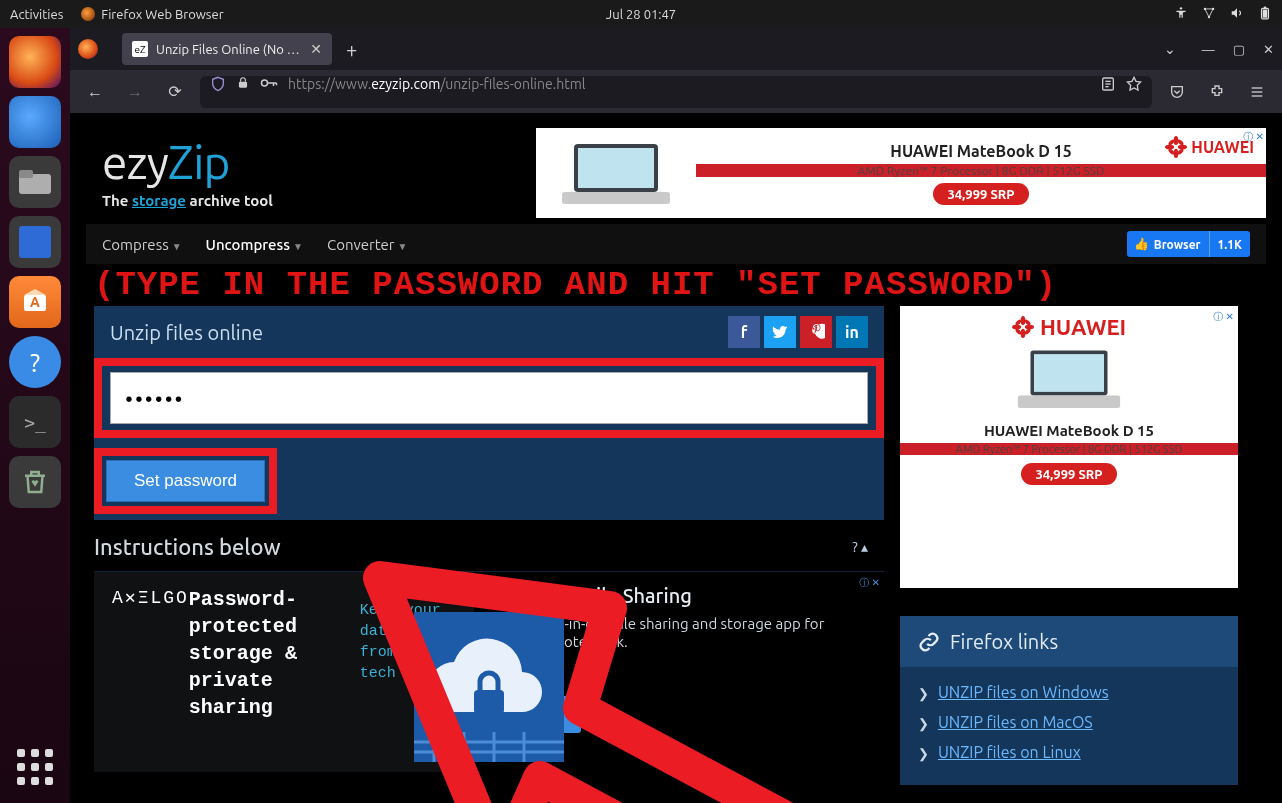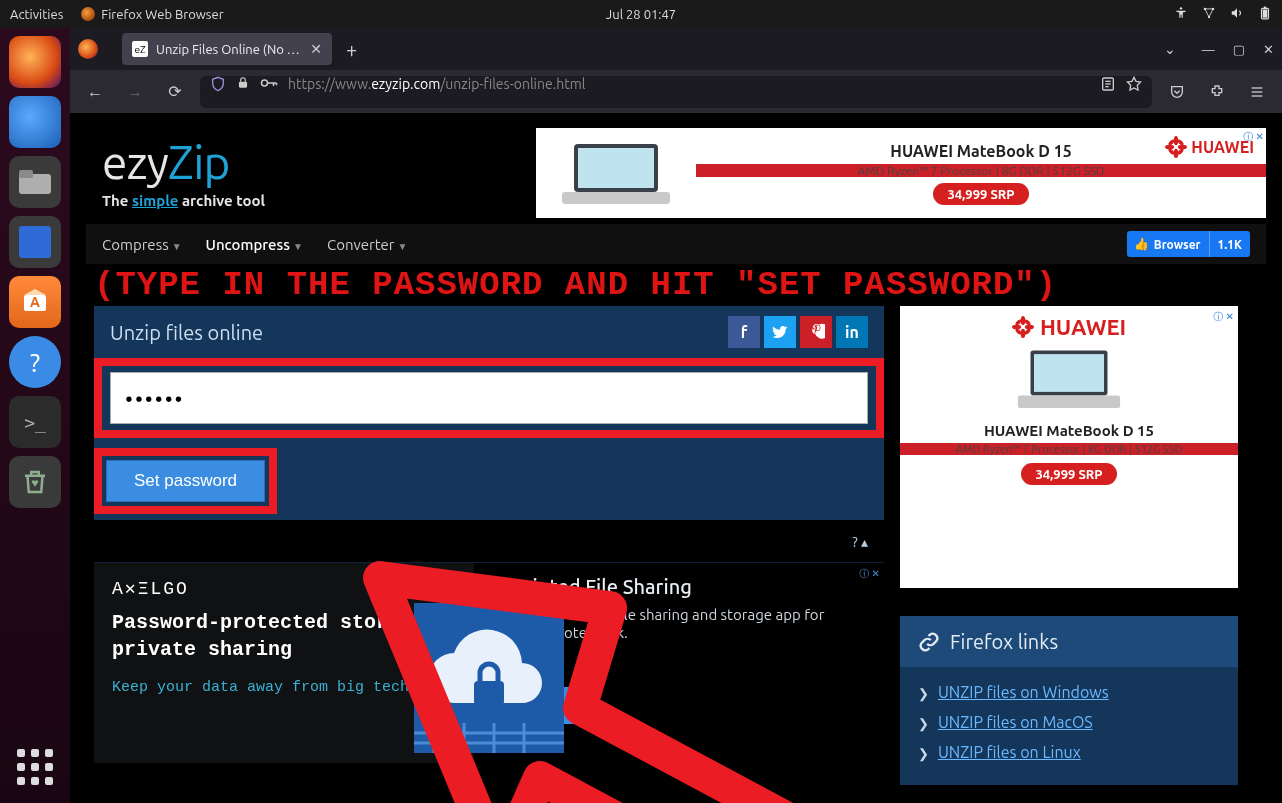--- a/index.html
+++ b/index.html
@@ -173,21 +173,21 @@
   padding:10px 27px; font-size:17px; cursor:pointer;
 }
 .gap-strip { height:8px; background:#14365a; }
 .instr-row { display:flex; align-items:center; padding:14px 16px 12px 0; border-bottom:1px solid #0b2138;}
 .instr-row h3 { font-size:22px; font-weight:500; color:#d2d8de; }
 .instr-row .help { margin-left:auto; color:#b7cde2; font-size:14px;}
 
 .ad-inline { display:flex; height:200px; position:relative; }
 .ad-inline .l {
   width:380px; background:#0f1113; color:#fff; padding:14px 18px;
-  font-family: "Courier New", monospace; display:flex; flex-direction:column;
+  font-family: "Courier New", monospace; display:flex; flex-direction:row;
 }
 .ad-inline .l .brand { font-size:18px; letter-spacing:2px; margin-bottom:10px;}
 .ad-inline .l .big { font-size:20px; font-weight:700; line-height:1.35; }
 .ad-inline .l .sm { color:#3ab0d2; font-size:15px; margin-top:14px; line-height:1.4;}
 .ad-inline .l .cloud { position:absolute; left:320px; top:40px; width:150px; height:150px; }
 .ad-inline .r { flex:1; padding:12px 18px; color:#d7dee6; font-size:15px; }
 .ad-inline .r h4 { font-size:20px; color:#e8eef4; font-weight:500; margin-bottom:8px;}
 .ad-inline .adtag { display:inline-block; background:#188038; color:#fff; font-size:11px; font-weight:700; padding:1px 4px; border:1px solid #fff; margin-right:4px;}
 .ad-inline .sub { color:#cfd6de; margin-bottom:8px;}
 .ad-inline .co { color:#a9b4bf; font-size:13px; margin:14px 0 18px;}
@@ -376,21 +376,21 @@
           </span>
       </div>
     </div>
 
     <div class="page">
       <div class="page-inner">
 
         <div class="header-row">
           <div class="logo-block">
             <div class="logo-main"><span>ezy</span><span class="zip">Zip</span></div>
-            <div class="logo-sub"><span>The </span><span class="simple">simple</span><span> archive tool</span></div>
+            <div class="logo-sub"><span>The </span><span class="simple">storage</span><span> archive tool</span></div>
           </div>
           <div class="banner-top">
             <div class="lap">
               <svg viewBox="0 0 120 70">
                   <rect x="18" y="6" width="84" height="48" rx="4" fill="#3a4048"></rect>
                   <rect x="22" y="10" width="76" height="40" fill="#bfe3ef"></rect>
                   <rect x="6" y="54" width="108" height="12" rx="3" fill="#c9c9c9"></rect>
                 </svg>
             </div>
             <div class="mid">
@@ -454,20 +454,21 @@
                 <input class="pw-input" type="text" value="••••••" style="">
               </div>
               <div class="gap-strip"></div>
               <div class="redbox2">
                 <button class="setpw-btn">Set password</button>
               </div>
               <div style="height:6px;background:#14365a"></div>
             </div>
 
             <div class="instr-row">
+              <h3>Instructions below</h3>
               <span class="help">?  ▴</span>
             </div>
 
             <div class="ad-inline">
               <div class="l">
                 <div class="brand">A✕ΞLGO</div>
                 <div class="big">Password-protected storage &amp; private sharing</div>
                 <div class="sm">Keep your data away from big tech</div>
                 <svg class="cloud" viewBox="0 0 150 150">
                   <rect x="0" y="0" width="150" height="150" fill="#1d5aa8"></rect>

